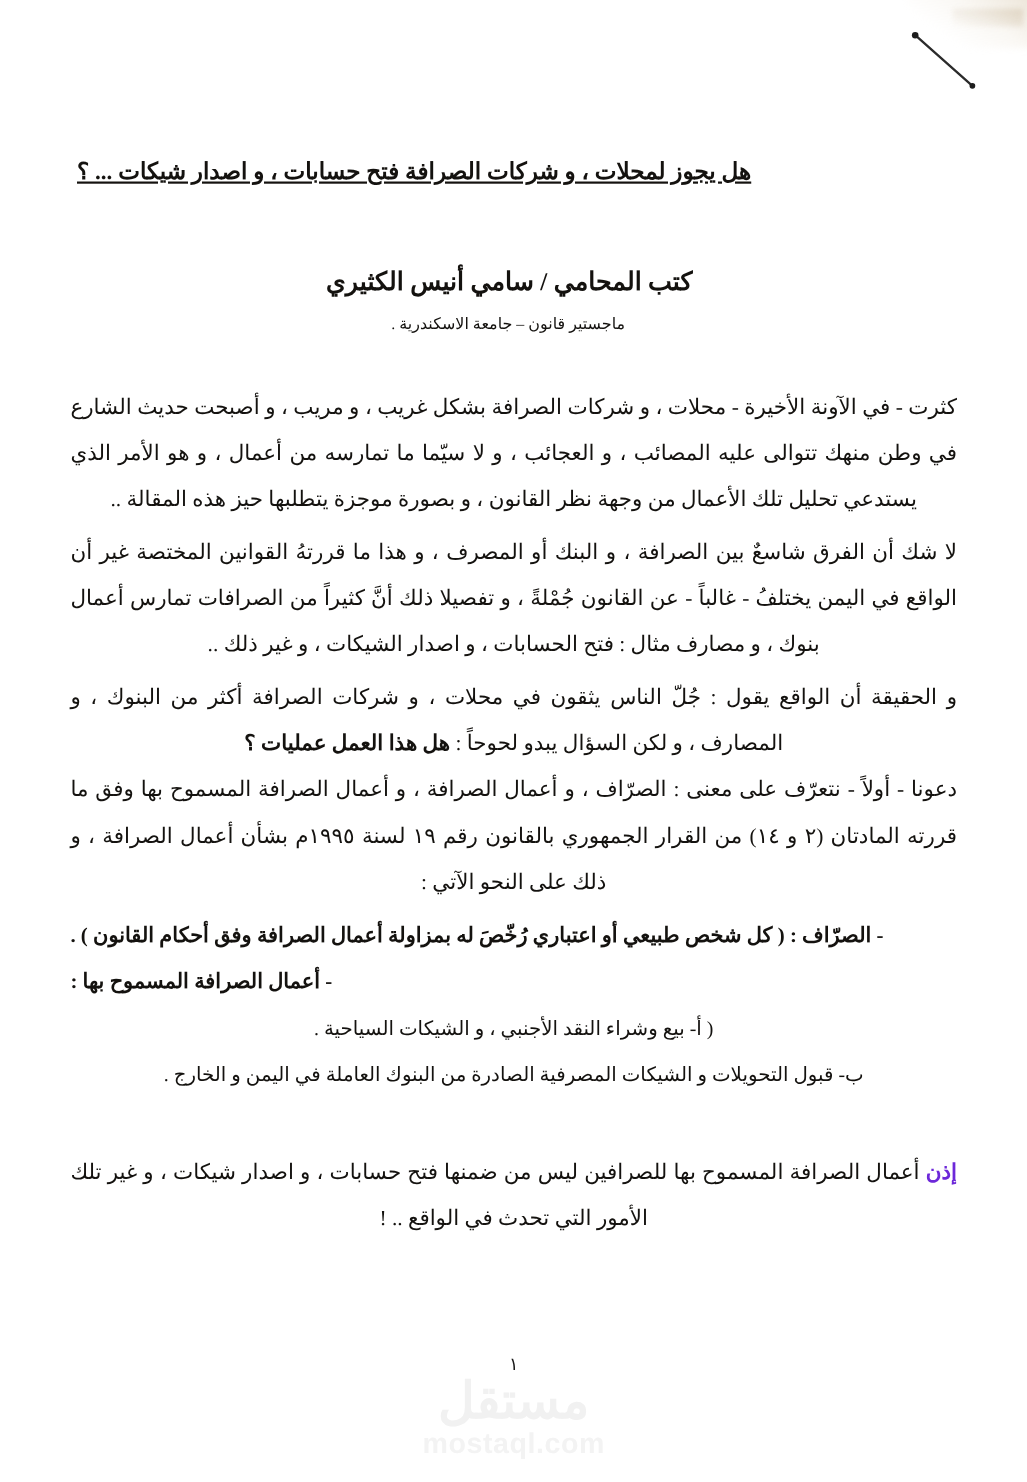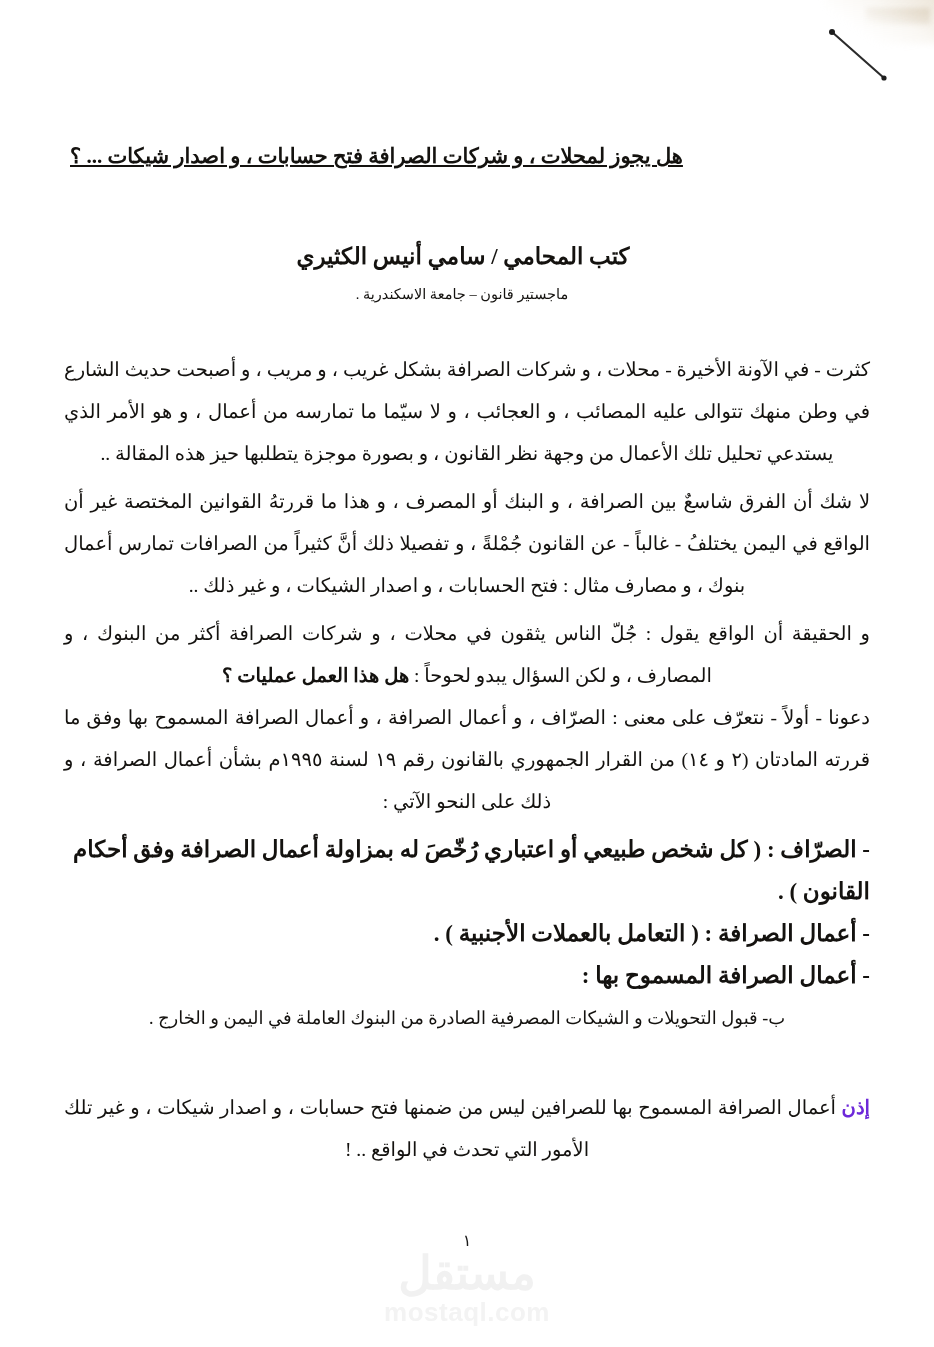--- a/index.html
+++ b/index.html
@@ -101,24 +101,24 @@
     text-align-last: center;
     text-justify: inter-word;
   }
 
   .para.no-gap { margin-bottom: 0; }
 
   .bold-tail { font-weight: 700; }
 
   .defn {
     margin: 0;
-    font-size: 23px;
-    line-height: 42px;
-    font-weight: 700;
-    text-align: right;
+    font-size: 19px;
+    line-height: 42px;
+    font-weight: 700;
+    text-align: left;
   }
 
   .subitem {
     margin: 0;
     font-size: 18px;
     line-height: 42px;
     text-align: center;
   }
 
   .conclusion {
@@ -194,24 +194,24 @@
       <p class="para">كثرت - في الآونة الأخيرة - محلات ، و شركات الصرافة بشكل غريب ، و مريب ، و أصبحت حديث الشارع في وطن منهك تتوالى عليه المصائب ، و العجائب ، و لا سيّما ما تمارسه من أعمال ، و هو الأمر الذي يستدعي تحليل تلك الأعمال من وجهة نظر القانون ، و بصورة موجزة يتطلبها حيز هذه المقالة ..</p>
 
       <p class="para">لا شك أن الفرق شاسعٌ بين الصرافة ، و البنك أو المصرف ، و هذا ما قررتهُ القوانين المختصة غير أن الواقع في اليمن يختلفُ - غالباً - عن القانون جُمْلةً ، و تفصيلا ذلك أنَّ كثيراً من الصرافات تمارس أعمال بنوك ، و مصارف مثال : فتح الحسابات ، و اصدار الشيكات ، و غير ذلك ..</p>
 
       <p class="para no-gap"><span>و الحقيقة أن الواقع يقول : جُلّ الناس يثقون في محلات ، و شركات الصرافة أكثر من البنوك ، و المصارف ، و لكن السؤال يبدو لحوحاً : </span><span class="bold-tail">هل هذا العمل عمليات ؟</span></p>
 
       <p class="para">دعونا - أولاً - نتعرّف على معنى : الصرّاف ، و أعمال الصرافة ، و أعمال الصرافة المسموح بها وفق ما قررته المادتان (٢ و ١٤) من القرار الجمهوري بالقانون رقم ١٩ لسنة ١٩٩٥م بشأن أعمال الصرافة ، و ذلك على النحو الآتي :</p>
 
       <p class="defn">- الصرّاف : ( كل شخص طبيعي أو اعتباري رُخّصَ له بمزاولة أعمال الصرافة وفق أحكام القانون ) .</p>
 
-      <p class="defn">- أعمال الصرافة : ( التعامل بالعملات الأجنبية ) .</p>
 
       <p class="defn">- أعمال الصرافة المسموح بها :</p>
 
+      <p class="subitem">( أ- بيع وشراء النقد الأجنبي ، و الشيكات السياحية .</p>
 
       <p class="subitem">ب- قبول التحويلات و الشيكات المصرفية الصادرة من البنوك العاملة في اليمن و الخارج .</p>
 
 
       <p class="conclusion"><span class="kw-red" style="color: #6d28d9;">إذن</span><span> أعمال الصرافة المسموح بها للصرافين ليس من ضمنها فتح حسابات ، و اصدار شيكات ، و غير تلك الأمور التي تحدث في الواقع .. !</span></p>
 
     </div>
   </div>
 
   <div class="watermark">

